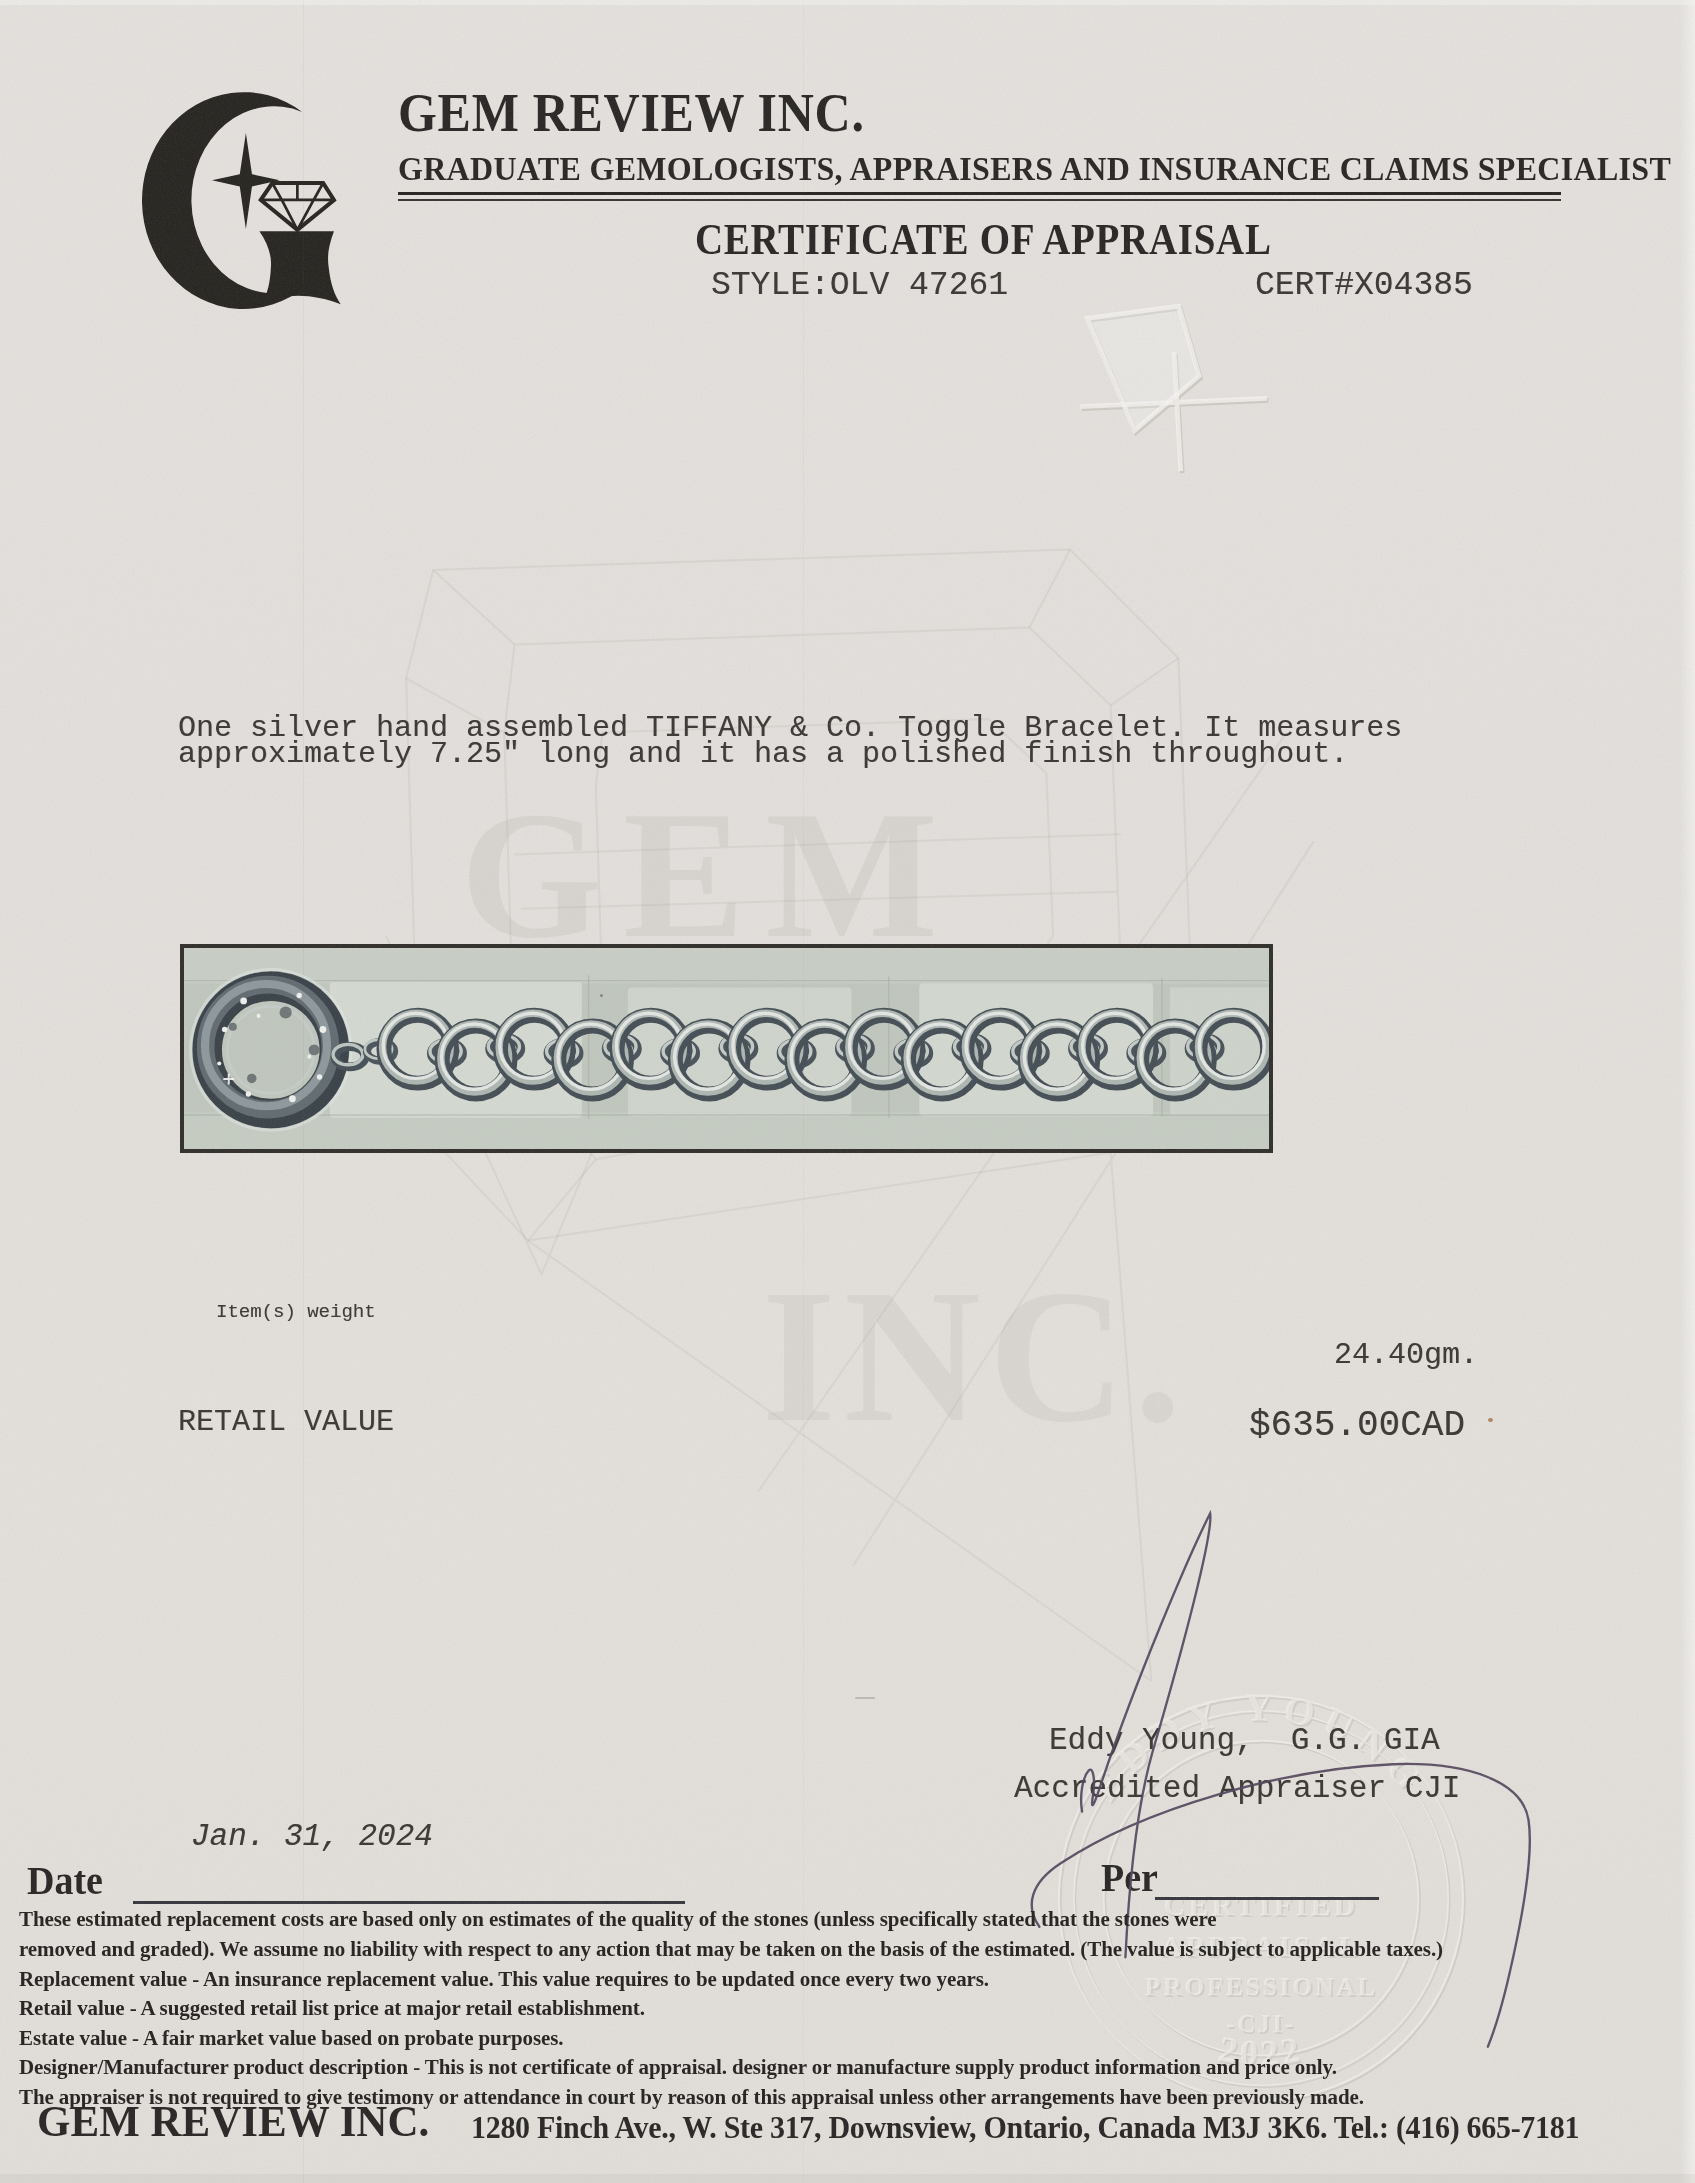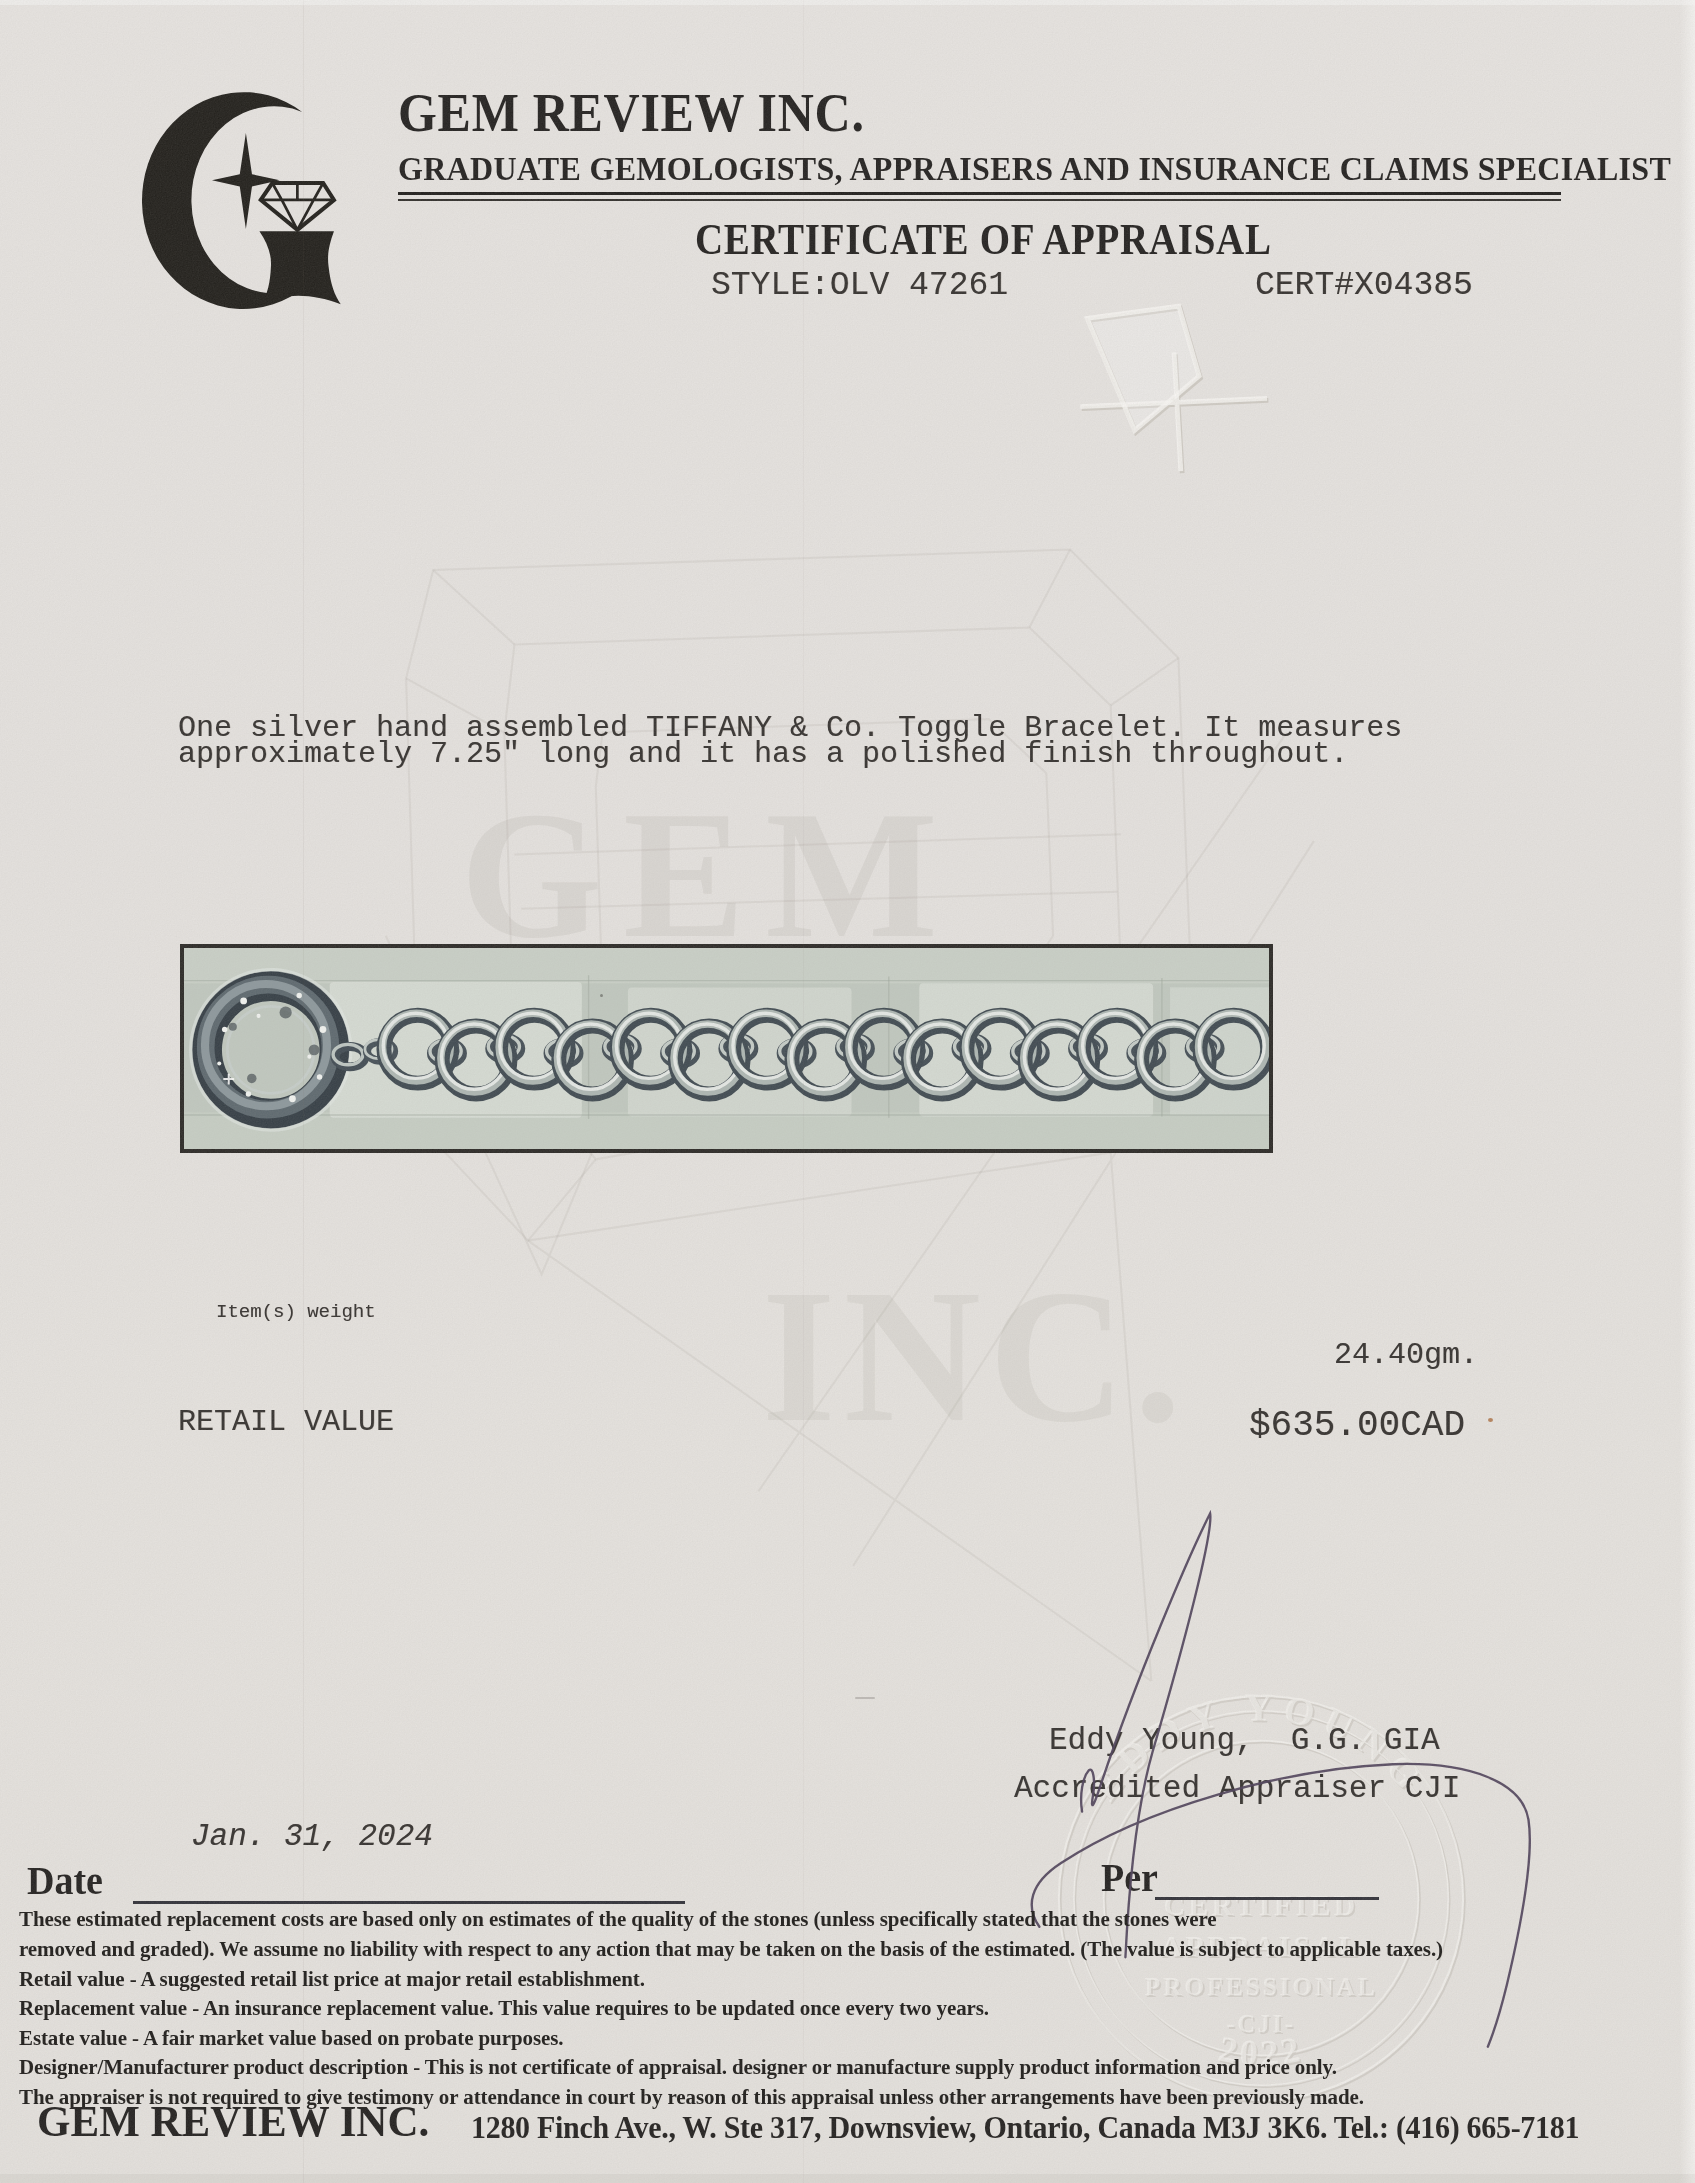--- a/index.html
+++ b/index.html
@@ -272,22 +272,22 @@
   <svg class="abs" style="left:962px;top:1437px;" width="610" height="630" viewBox="1420 2120 900 930">
     <g fill="none" stroke="#483b55" stroke-width="3.5" stroke-linecap="round" opacity="0.92">
       <path d="M 1597 2673 C 1593 2648 1598 2622 1607 2612 C 1613 2606 1617 2626 1613 2650 C 1609 2674 1615 2662 1621 2644 C 1676 2478 1757 2290 1786 2233 C 1791 2261 1747 2428 1701 2585 C 1683 2648 1668 2745 1661 2888"></path>
       <path d="M 1534 2843 C 1513 2813 1520 2779 1566 2749 C 1688 2668 1898 2609 2056 2603 C 2168 2599 2247 2629 2256 2685 C 2265 2744 2243 2849 2224 2929 C 2213 2974 2203 3003 2196 3020"></path>
     </g>
   </svg>
 
   <div class="abs disclaimer">
     <div>These estimated replacement costs are based only on estimates of the  quality of the stones (unless specifically stated that the stones were</div>
     <div>removed and graded). We assume no liability with respect to any action that may be taken on the basis of the estimated. (The value is subject to applicable taxes.)</div>
+    <div>Replacement value - An insurance replacement value. This value requires to be updated once every two years.</div>
     <div>Retail value - A suggested retail list price at major retail establishment.</div>
-    <div>Replacement value - An insurance replacement value. This value requires to be updated once every two years.</div>
     <div>Estate value - A fair market value based on probate purposes.</div>
     <div>Designer/Manufacturer product description - This is not certificate of appraisal. designer or manufacture supply product information and price only.</div>
     <div>The appraiser is not required to give testimony or attendance in court by reason of this appraisal unless other arrangements have been previously made.</div>
   </div>
 
   <div class="abs serif-b footer-company">GEM REVIEW INC.</div>
   <div class="abs serif-b footer-address">1280 Finch Ave., W. Ste 317, Downsview, Ontario, Canada M3J 3K6.  Tel.: (416) 665-7181</div>
 
   <div class="abs fold1"></div>
   <div class="abs fold2"></div>

